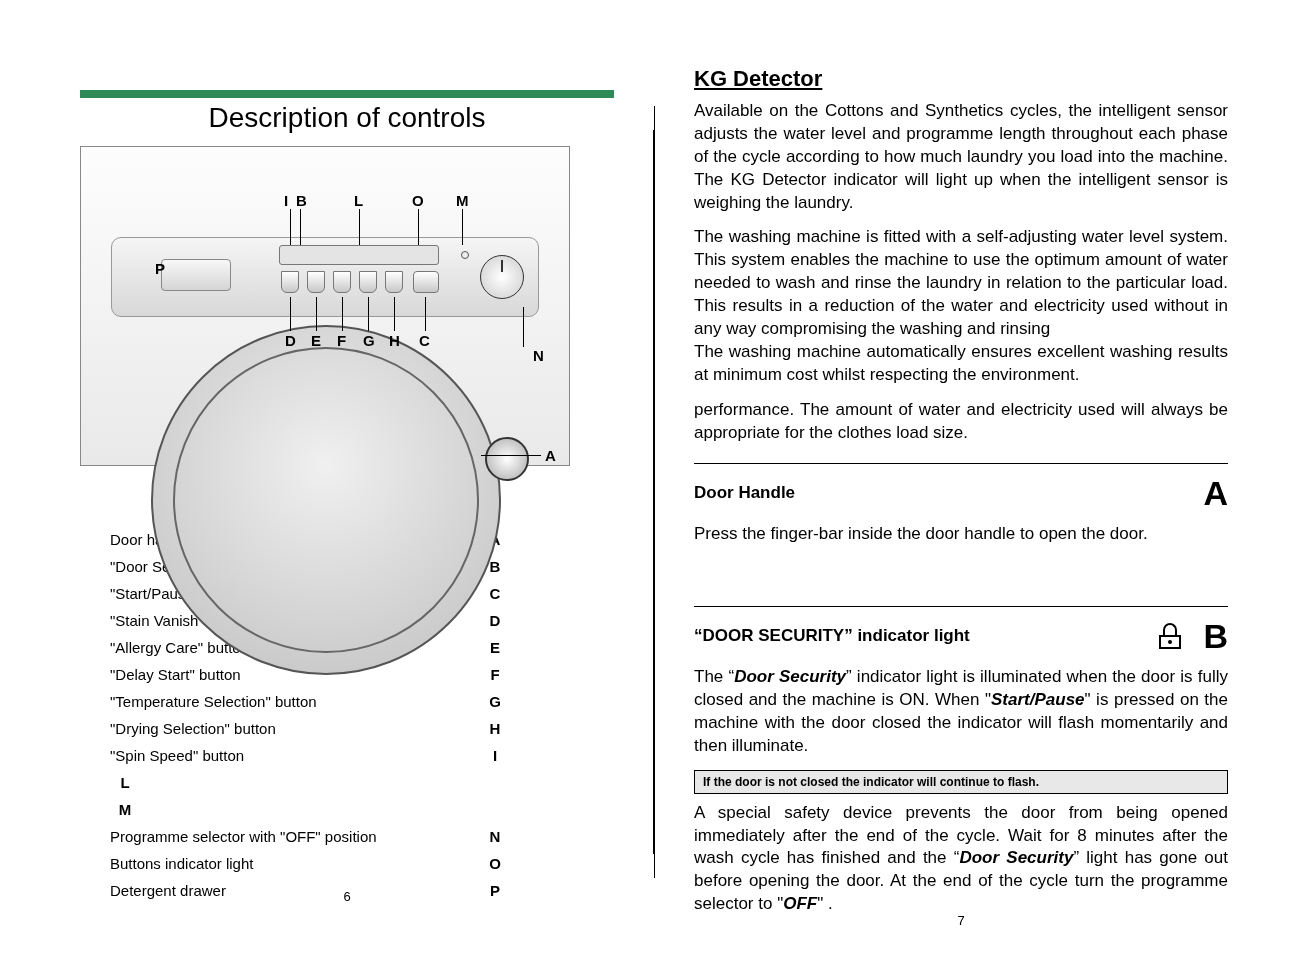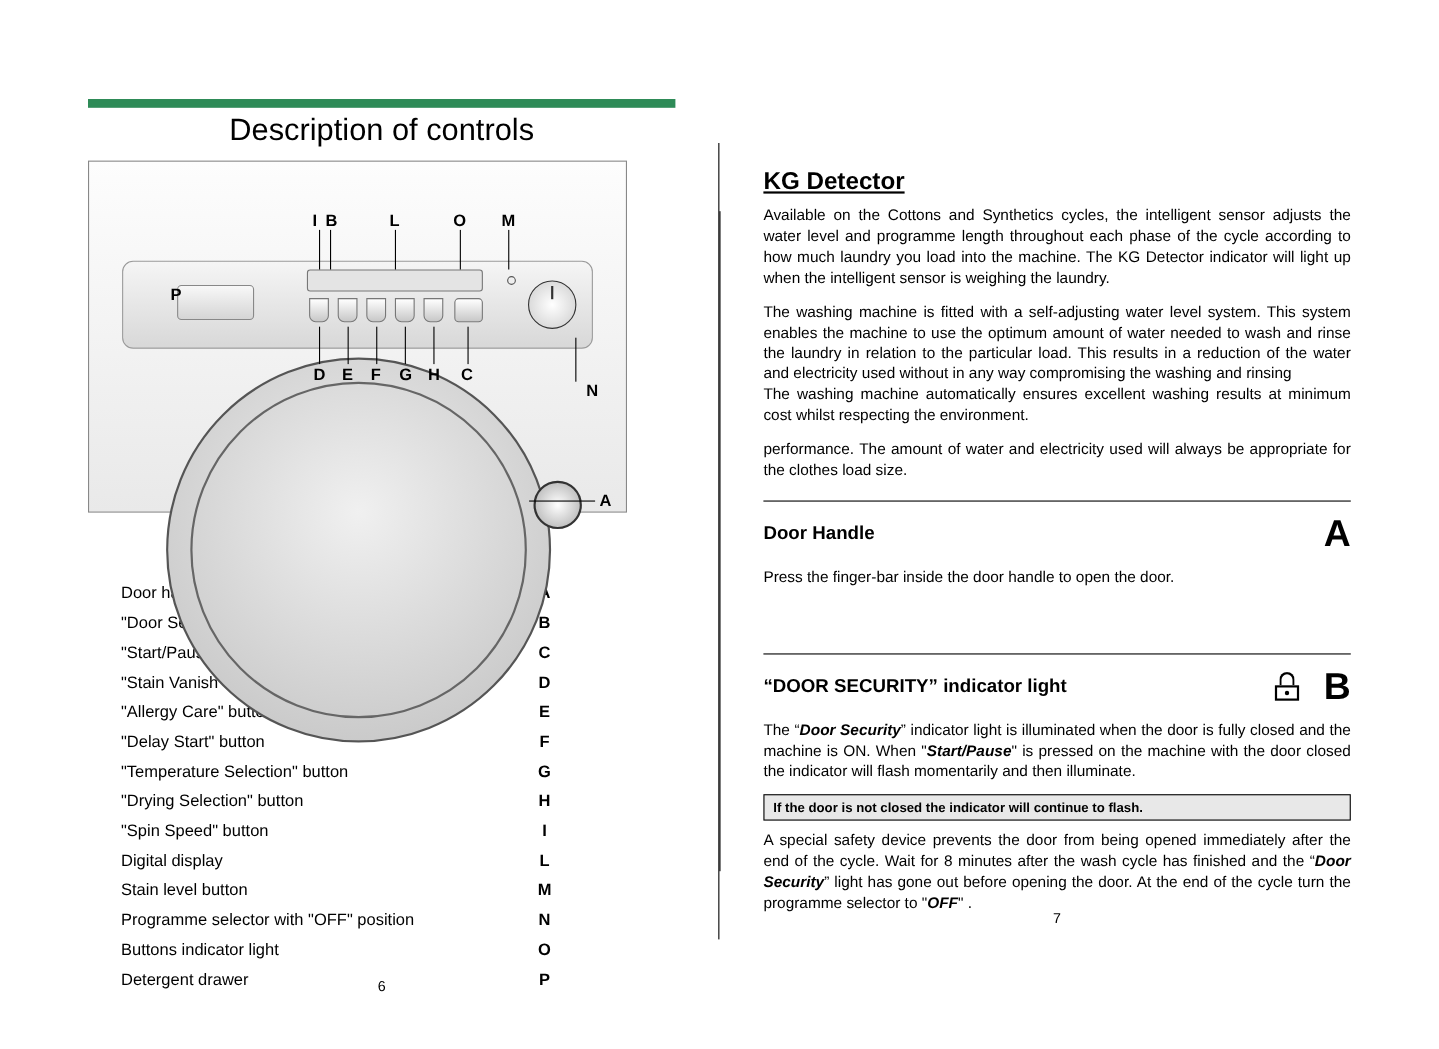--- a/index.html
+++ b/index.html
@@ -146,21 +146,21 @@
     font-size:15px;
     line-height: 1.8;
   }
   .legend-row .name { width: 370px; }
   .legend-row .letter { font-weight:bold; width:30px; text-align:center; }
 
   .page-num { position:absolute; bottom:10px; left:50%; transform:translateX(-50%); font-size:13px; }
 
   
   .section-heading { font-size:22px; font-weight:bold; margin-bottom:8px;text-decoration:underline; }
-  .body-text { font-size:14px; line-height:1.35; text-align:justify; margin-bottom:12px; }
+  .body-text { font-size:17px; line-height:1.35; text-align:justify; margin-bottom:12px; }
   .sep-line { height:1px; background:#000; margin:18px 0 10px 0; }
   .sub-heading-row { display:flex; align-items:center; justify-content:space-between; margin-bottom:10px;}
   .sub-heading { font-size:17px; font-weight:normal; }
   .big-letter { font-size:34px; font-weight:bold; font-family: Arial, sans-serif; }
   .lock-icon {
     width:26px; height:26px; position:relative; margin-left:auto; margin-right:20px;
   }
   .lock-icon .body { position:absolute; bottom:0; left:2px; width:22px; height:14px; border:2px solid #000; }
   .lock-icon .shackle { position:absolute; top:0; left:6px; width:14px; height:12px; border:2px solid #000; border-bottom:none; border-radius:8px 8px 0 0;}
   .lock-icon .dot { position:absolute; bottom:5px; left:11px; width:4px; height:4px; background:#000; border-radius:50%; }
@@ -268,25 +268,23 @@
         </div>
       <div class="legend-row">
           <span class="name">"Drying Selection" button</span>
           <span class="letter">H</span>
         </div>
       <div class="legend-row">
           <span class="name">"Spin Speed" button</span>
           <span class="letter">I</span>
         </div>
       <div class="legend-row">
-          <span class="name">Digital display</span>
           <span class="letter">L</span>
         </div>
       <div class="legend-row">
-          <span class="name">Stain level button</span>
           <span class="letter">M</span>
         </div>
       <div class="legend-row">
           <span class="name">Programme selector with "OFF" position</span>
           <span class="letter">N</span>
         </div>
       <div class="legend-row">
           <span class="name">Buttons indicator light</span>
           <span class="letter">O</span>
         </div>

